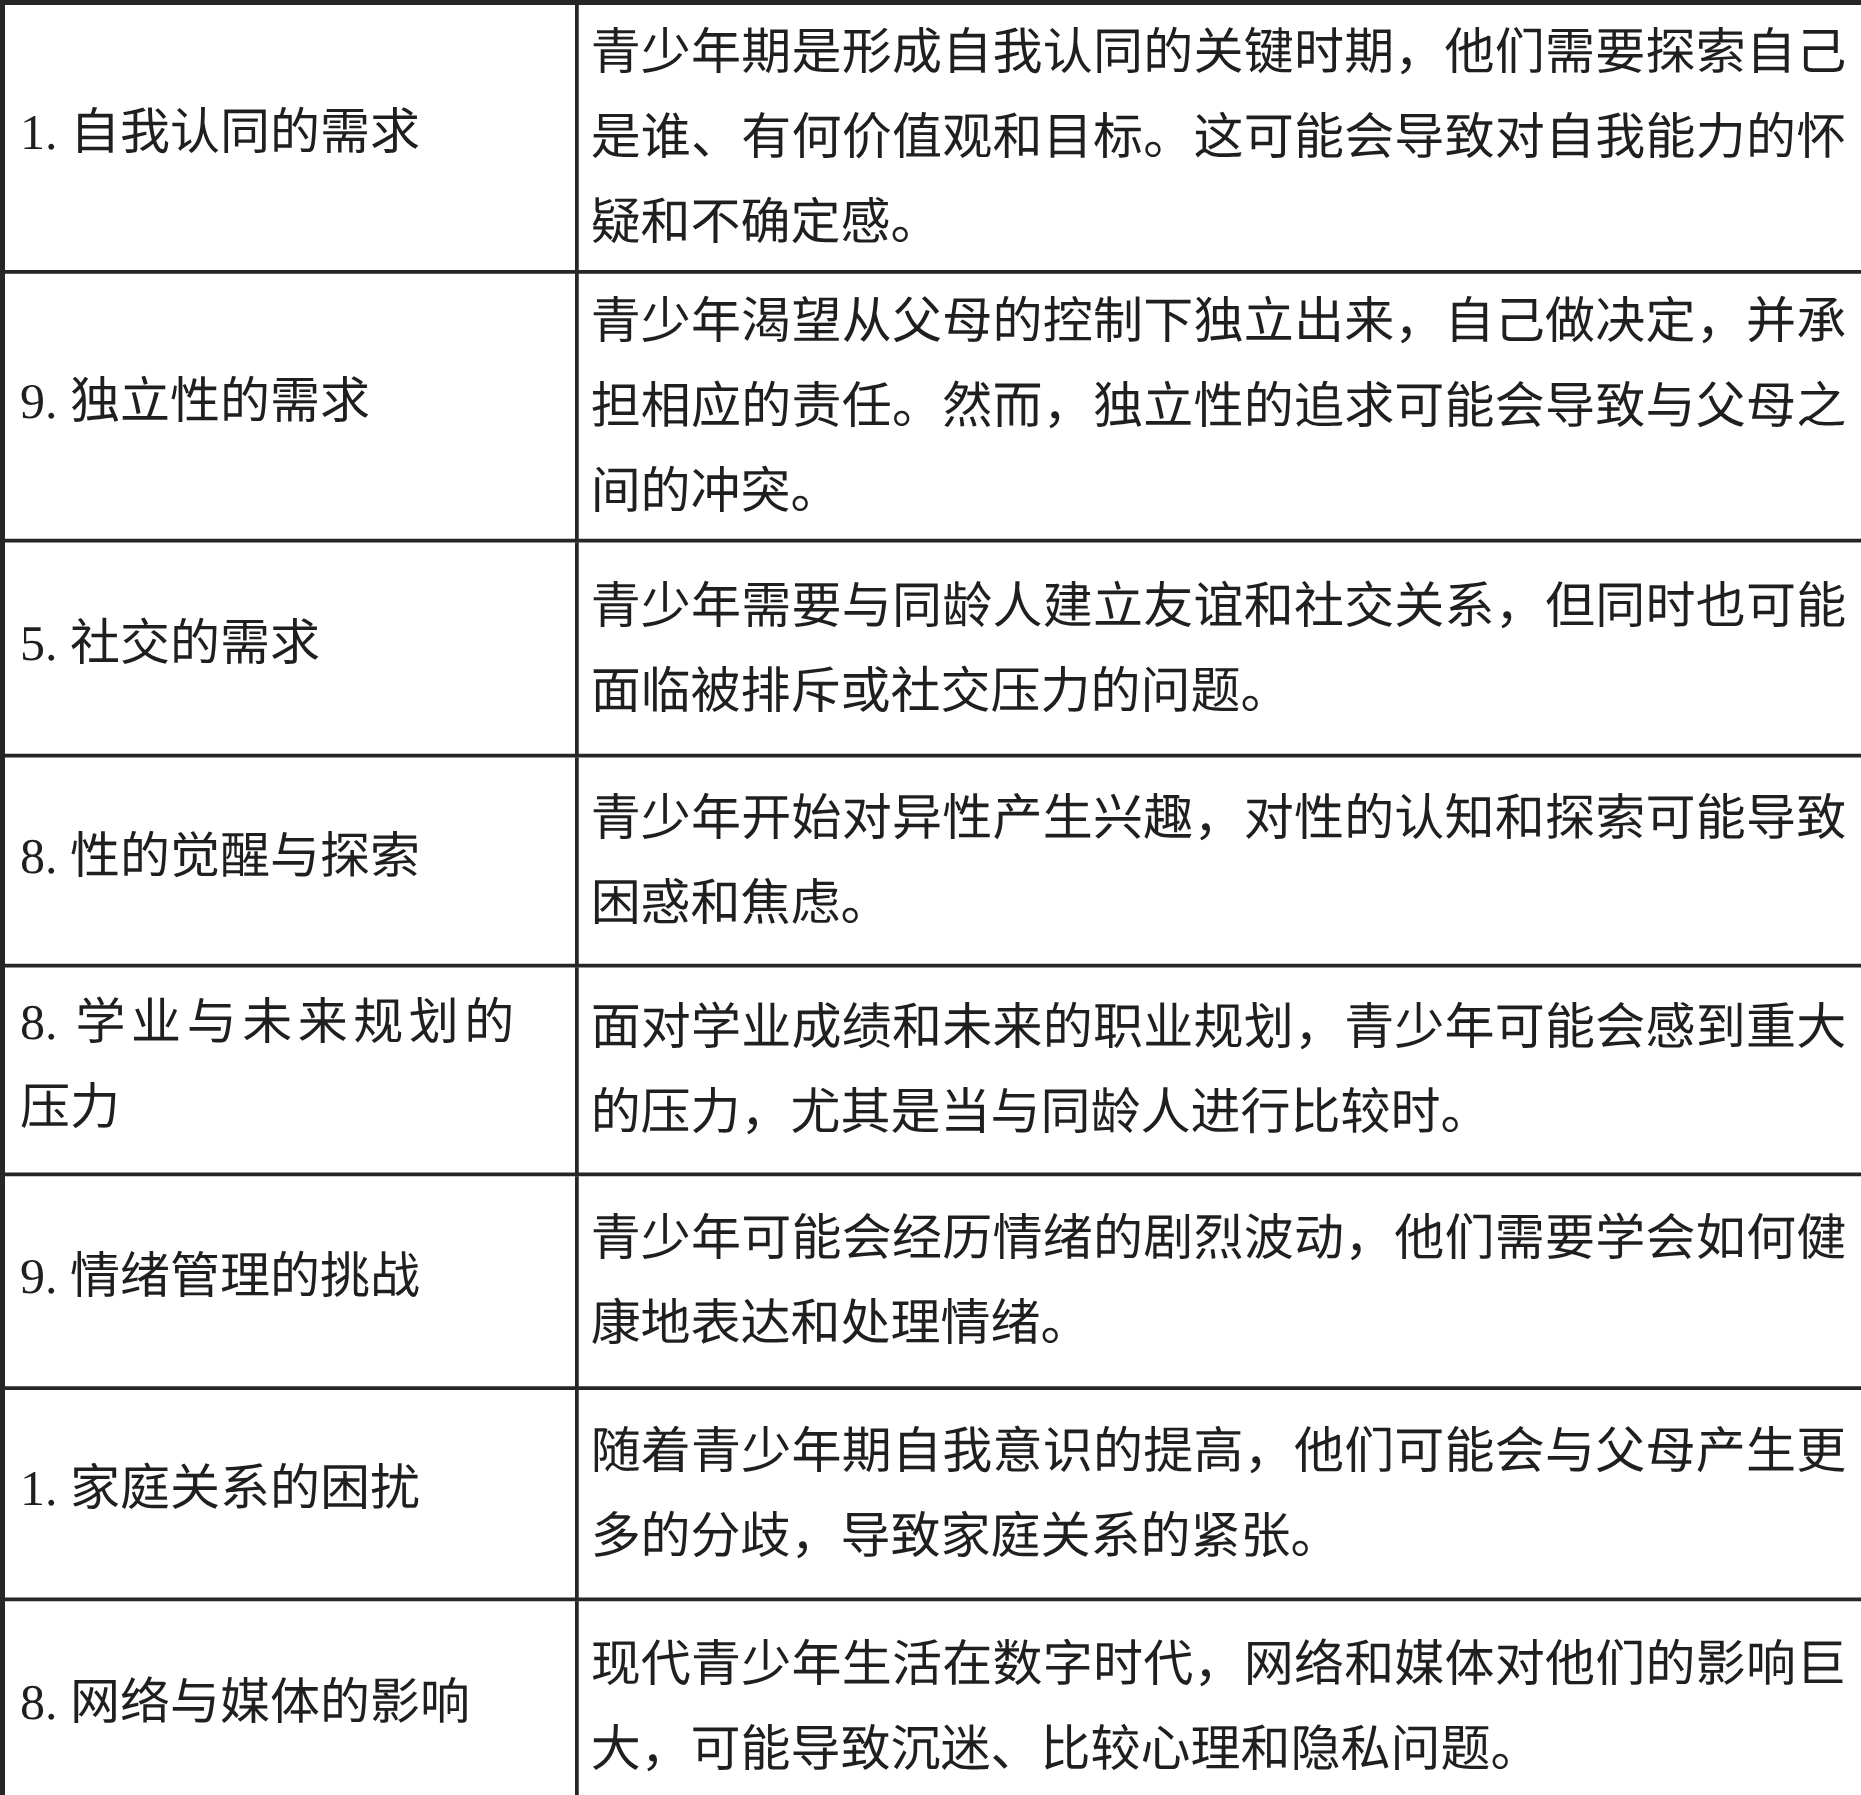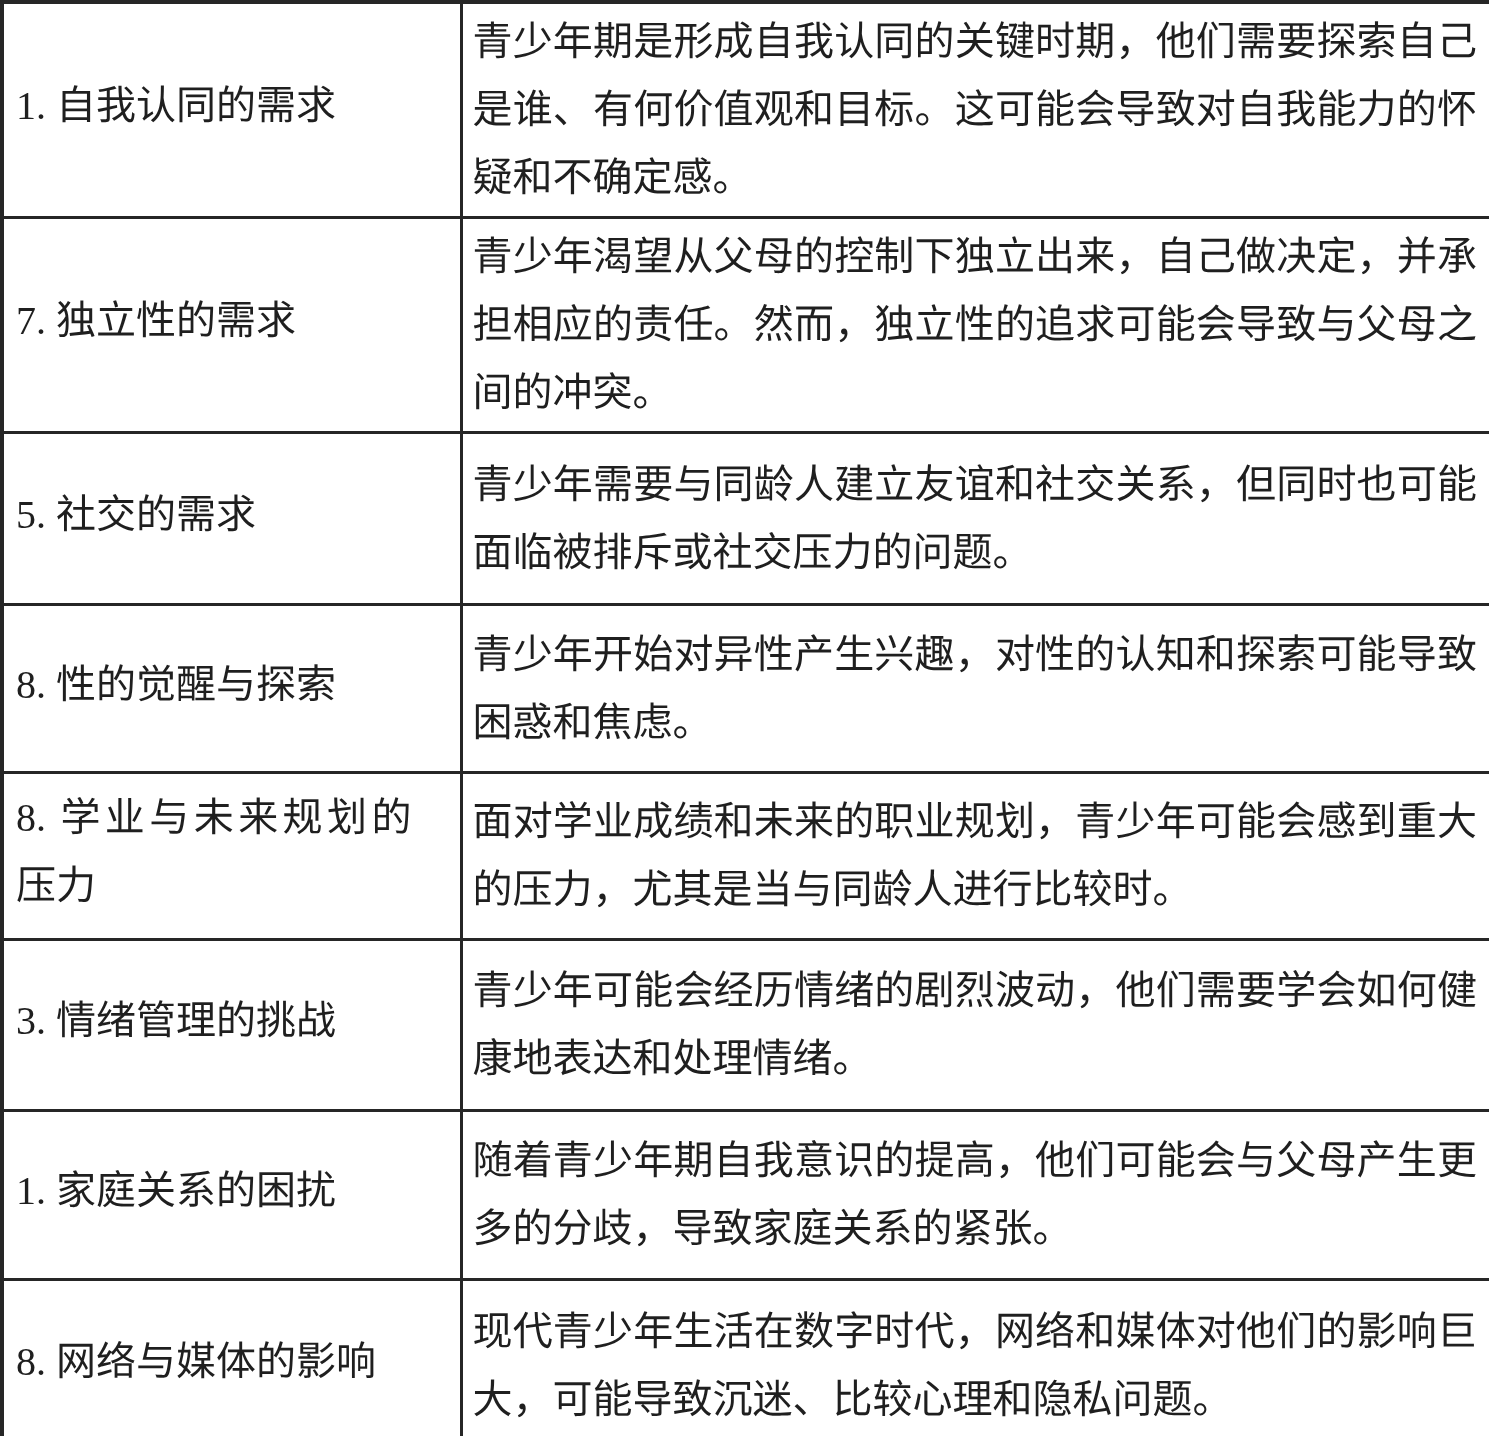--- a/index.html
+++ b/index.html
@@ -55,37 +55,37 @@
   <colgroup>
     <col style="width:459px">
     <col style="width:1030px">
   </colgroup>
   <tbody>
     <tr class="row-1">
       <td class="topic-cell">1. 自我认同的需求</td>
       <td class="desc-cell">青少年期是形成自我认同的关键时期，他们需要探索自己是谁、有何价值观和目标。这可能会导致对自我能力的怀疑和不确定感。</td>
     </tr>
     <tr class="row-2">
-      <td class="topic-cell">7. 独立性的需求</td>
+      <td class="topic-cell">9. 独立性的需求</td>
       <td class="desc-cell">青少年渴望从父母的控制下独立出来，自己做决定，并承担相应的责任。然而，独立性的追求可能会导致与父母之间的冲突。</td>
     </tr>
     <tr class="row-3">
       <td class="topic-cell">5. 社交的需求</td>
       <td class="desc-cell">青少年需要与同龄人建立友谊和社交关系，但同时也可能面临被排斥或社交压力的问题。</td>
     </tr>
     <tr class="row-4">
       <td class="topic-cell">8. 性的觉醒与探索</td>
       <td class="desc-cell">青少年开始对异性产生兴趣，对性的认知和探索可能导致困惑和焦虑。</td>
     </tr>
     <tr class="row-5">
       <td class="topic-cell">8. 学业与未来规划的压力</td>
       <td class="desc-cell">面对学业成绩和未来的职业规划，青少年可能会感到重大的压力，尤其是当与同龄人进行比较时。</td>
     </tr>
     <tr class="row-6">
-      <td class="topic-cell">3. 情绪管理的挑战</td>
+      <td class="topic-cell">9. 情绪管理的挑战</td>
       <td class="desc-cell">青少年可能会经历情绪的剧烈波动，他们需要学会如何健康地表达和处理情绪。</td>
     </tr>
     <tr class="row-7">
       <td class="topic-cell">1. 家庭关系的困扰</td>
       <td class="desc-cell">随着青少年期自我意识的提高，他们可能会与父母产生更多的分歧，导致家庭关系的紧张。</td>
     </tr>
     <tr class="row-8">
       <td class="topic-cell">8. 网络与媒体的影响</td>
       <td class="desc-cell">现代青少年生活在数字时代，网络和媒体对他们的影响巨大，可能导致沉迷、比较心理和隐私问题。</td>
     </tr>

